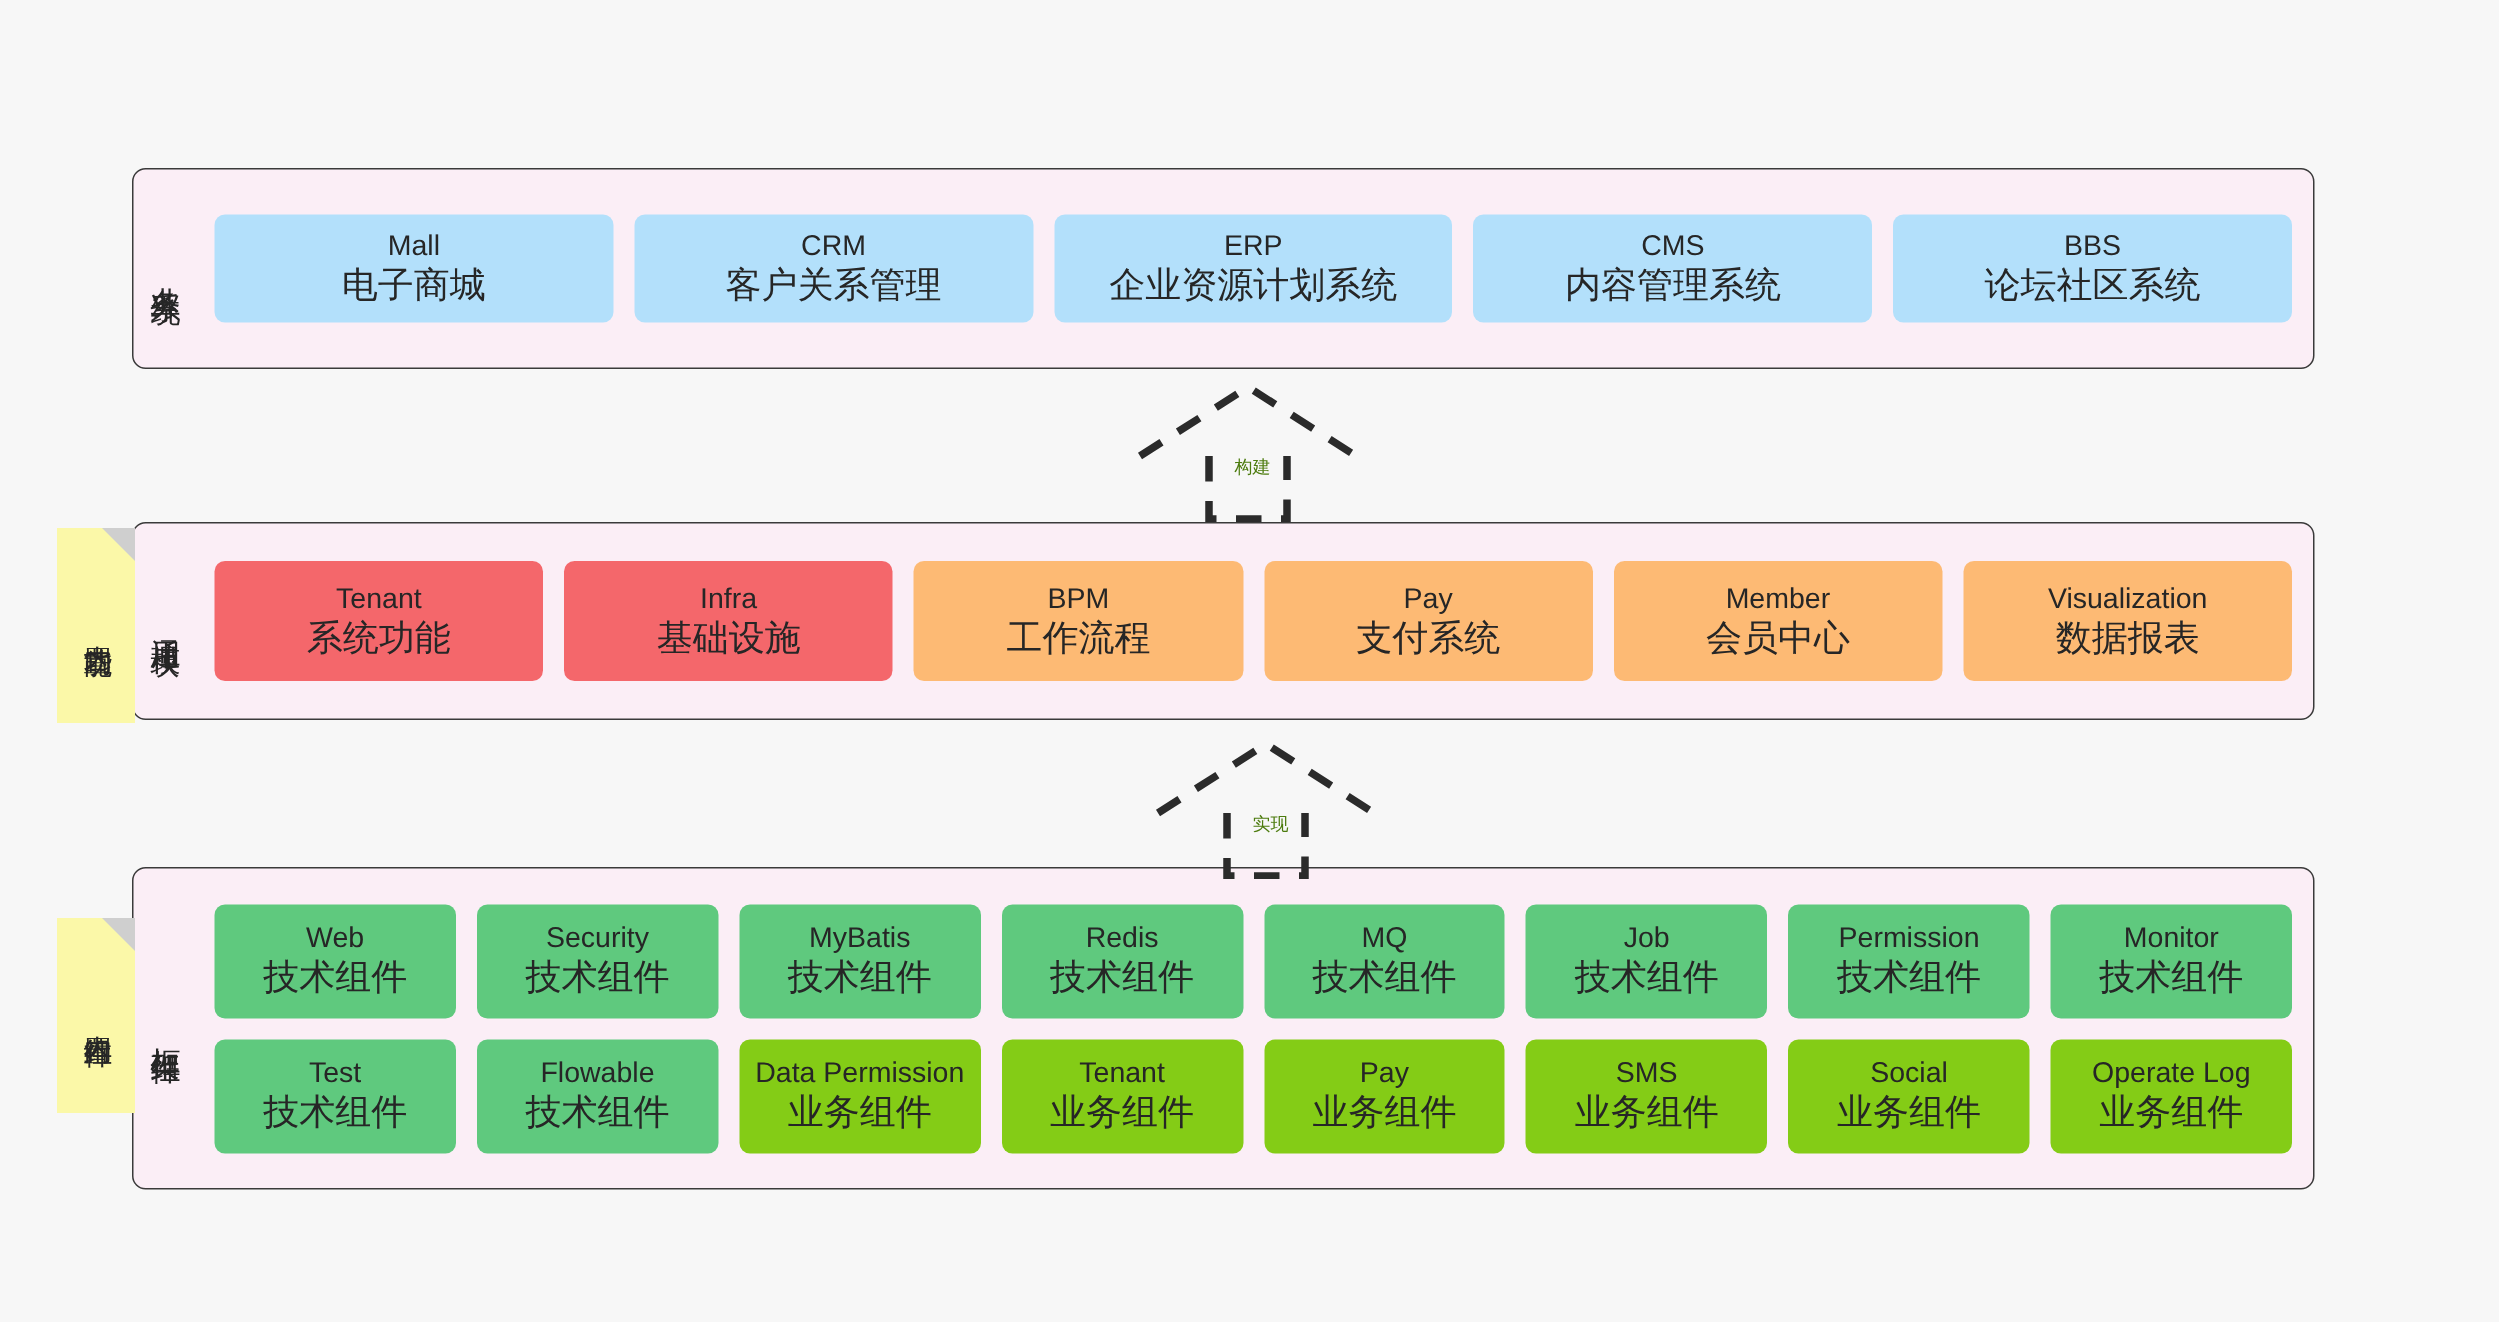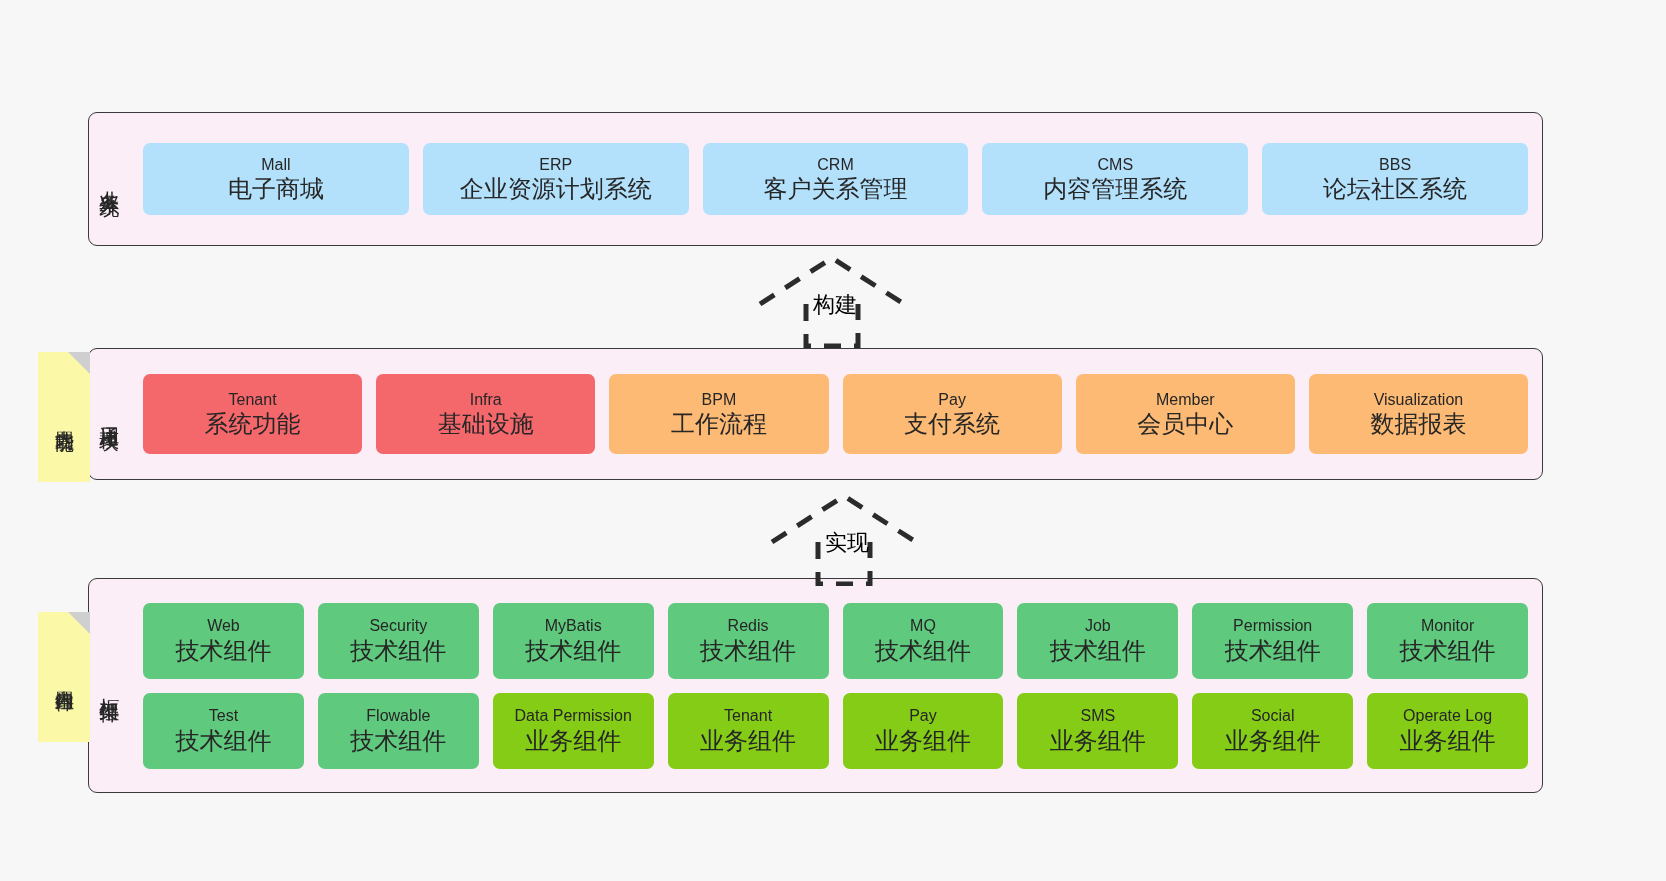--- a/index.html
+++ b/index.html
@@ -59,21 +59,21 @@
     display:flex;
     flex-direction:column;
     align-items:center;
     justify-content:center;
     text-align:center;
     color:#262626;
     line-height:1.22;
     box-sizing:border-box;
     padding:4px 6px;
   }
-  .card .t1{font-size:16px;}
+  .card .t1{font-size:19px;}
   .card .t2{font-size:24px;}
 
   
   .c-blue{background:#b3e0fb;}
   .c-red{background:#f4676b;}
   .c-pink{background:#fdba74;}
   .c-green{background:#5fc97e;}
   .c-green-lt{background:#84cc16;}
 
   
@@ -113,48 +113,48 @@
   
   .arrow{position:absolute;z-index:2;}
   #arrow-build{left:756px;top:252px;width:152px;height:96px;}
   #arrow-impl{left:768px;top:490px;width:152px;height:96px;}
   .arrow svg{display:block;}
   .arrow .arrow-label{
     position:absolute;
     left:50%;
     transform:translateX(-50%);
     bottom:22px;
-    font-size:22px;
-    color:#000000;
+    font-size:12px;
+    color:#4d7c0f;
     background:transparent;
     white-space:nowrap;
   }
   #arrow-build .arrow-label{left:52%;bottom:28px;}
   #arrow-impl .arrow-label{left:52%;bottom:28px;}
 </style>
 </head>
 <body>
 
 <div class="stage">
 
   <div class="layer" id="layer-business">
     <div class="layer-label">业务系统</div>
     <div class="cards">
       <div class="row">
         <div class="card c-blue">
           <span class="t1">Mall</span>
           <span class="t2">电子商城</span>
         </div>
         <div class="card c-blue">
+          <span class="t1">CRM</span>
+          <span class="t2">客户关系管理</span>
+        </div>
+        <div class="card c-blue">
           <span class="t1">ERP</span>
           <span class="t2">企业资源计划系统</span>
-        </div>
-        <div class="card c-blue">
-          <span class="t1">CRM</span>
-          <span class="t2">客户关系管理</span>
         </div>
         <div class="card c-blue">
           <span class="t1">CMS</span>
           <span class="t2">内容管理系统</span>
         </div>
         <div class="card c-blue">
           <span class="t1">BBS</span>
           <span class="t2">论坛社区系统</span>
         </div>
       </div>

